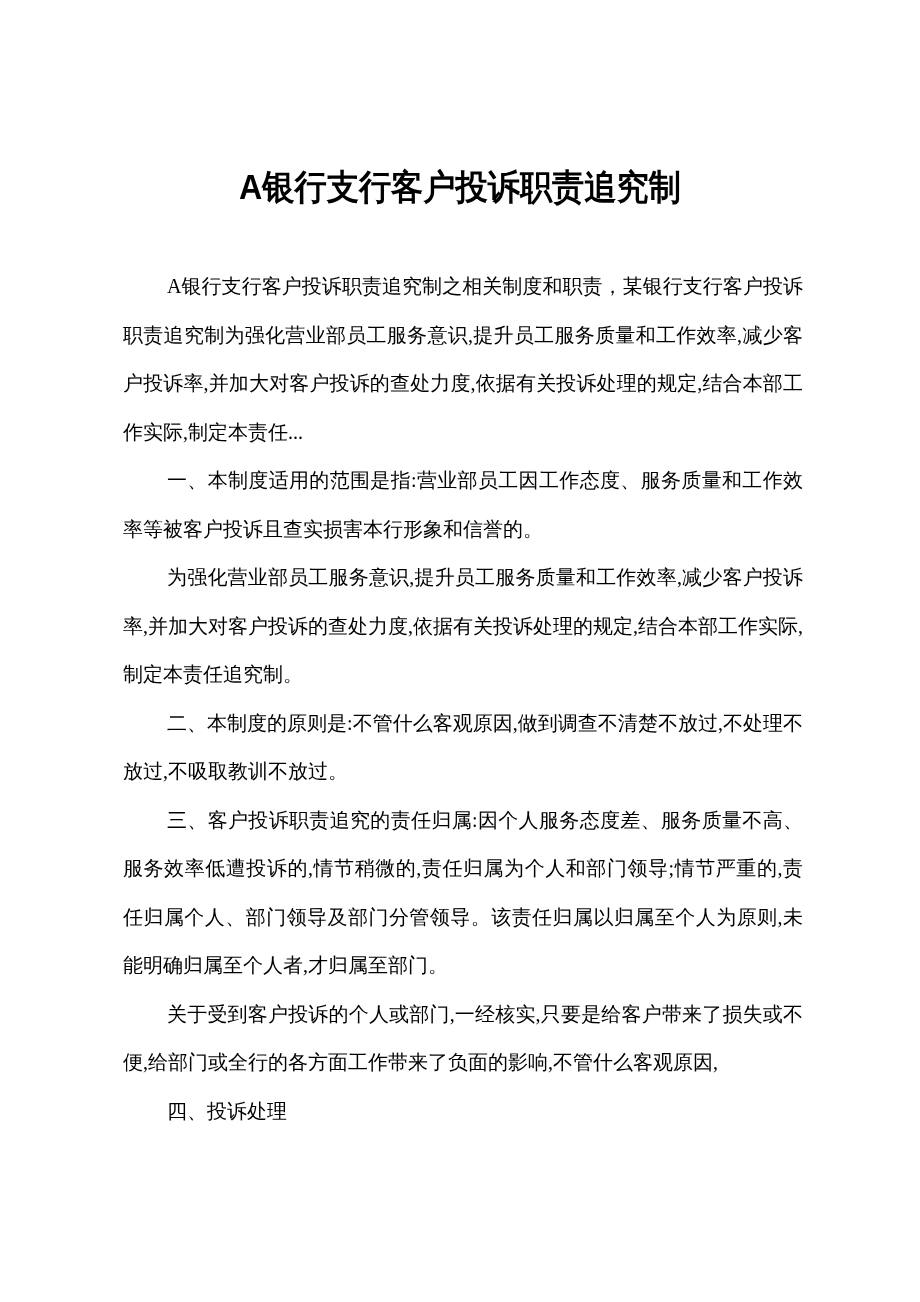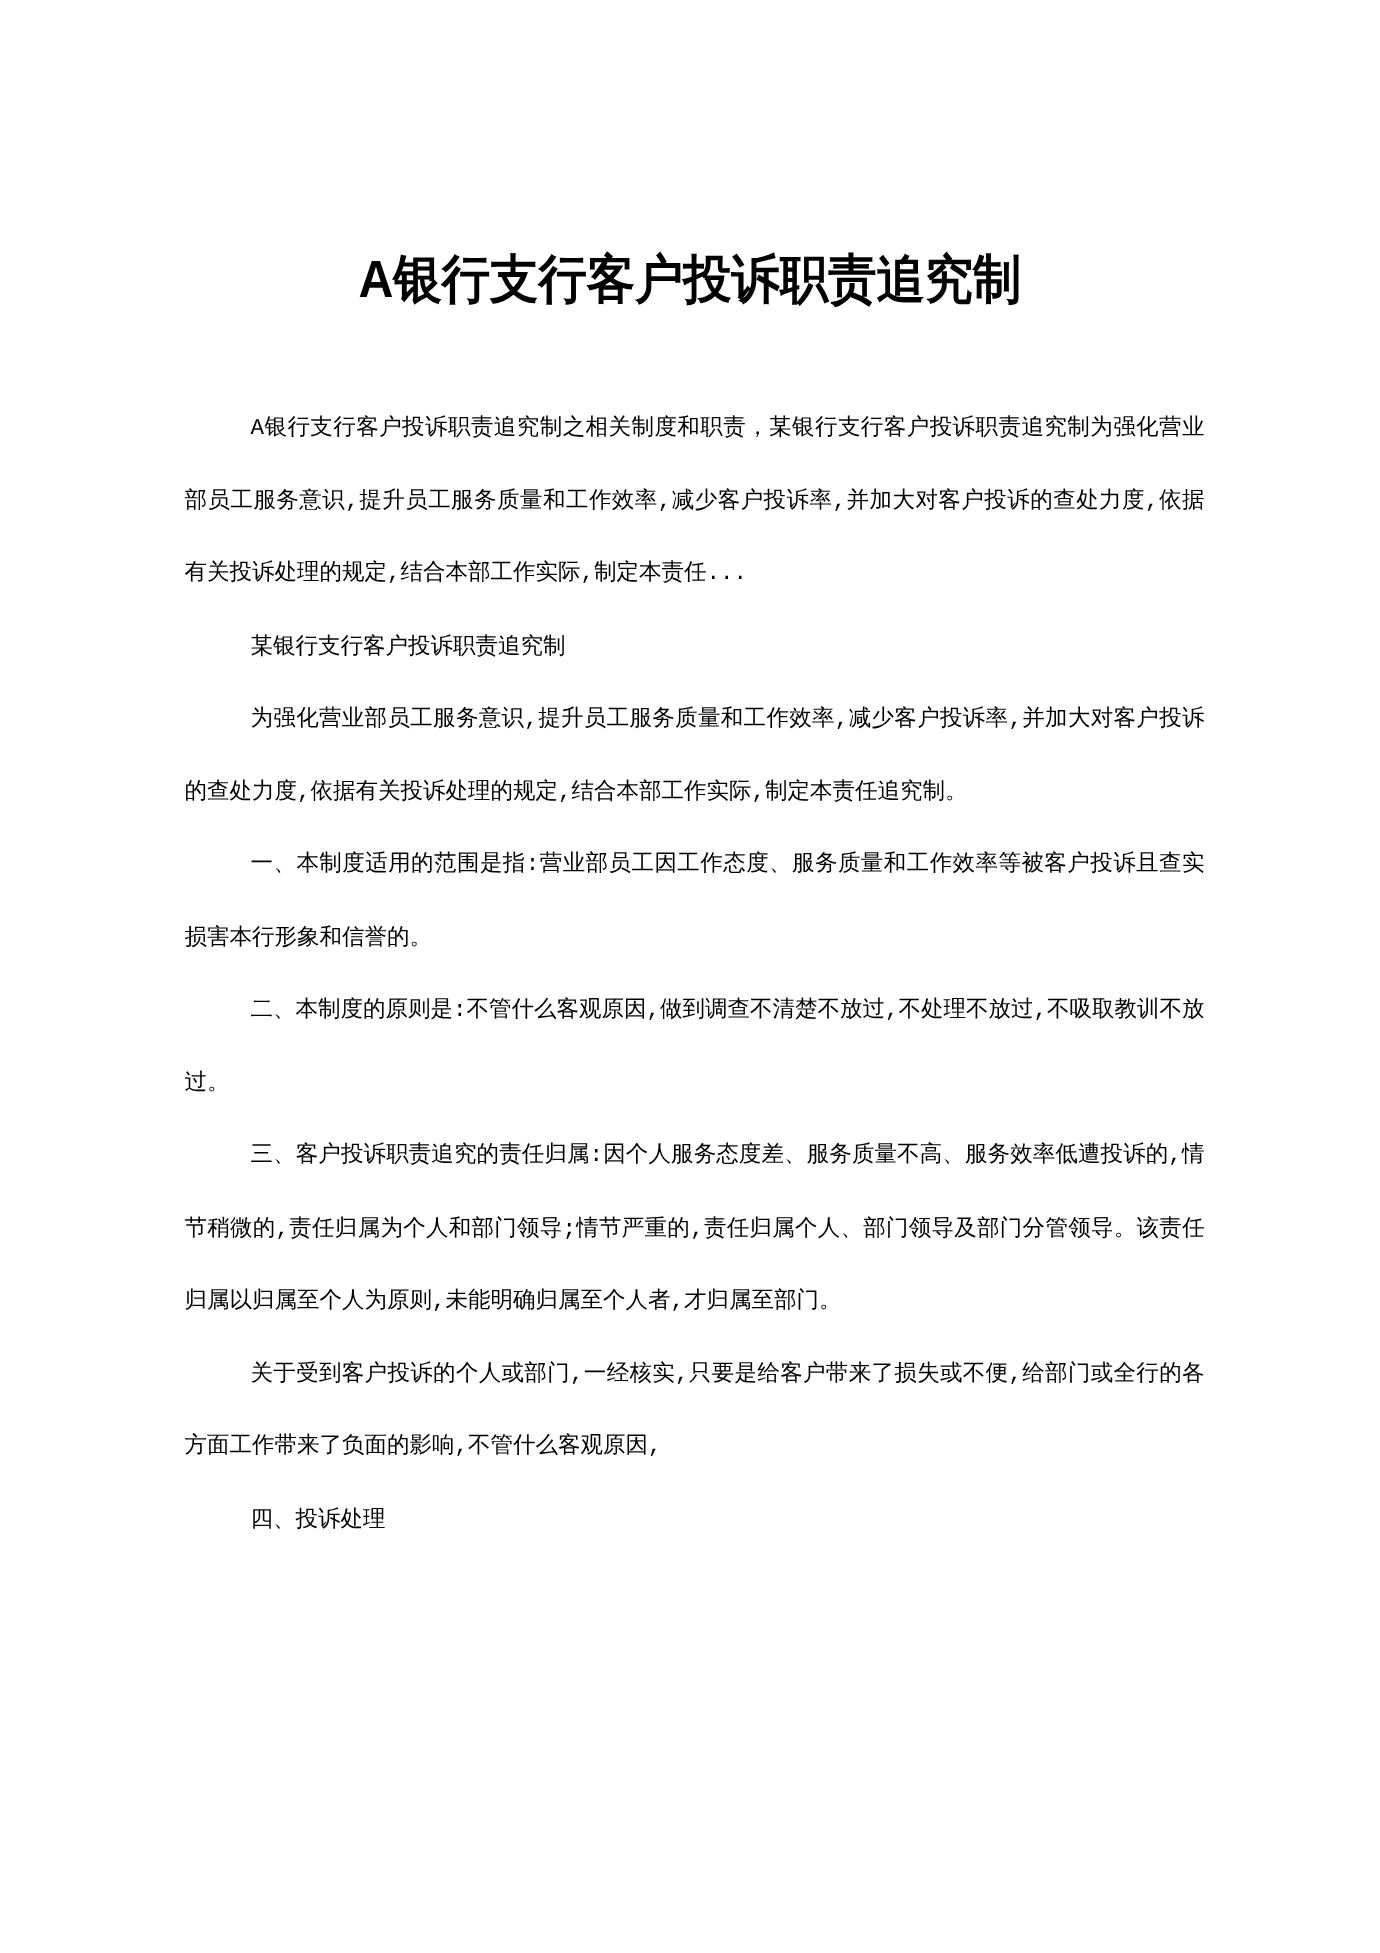--- a/index.html
+++ b/index.html
@@ -34,40 +34,39 @@
       line-height: 50px;
       letter-spacing: 0px;
       margin: 0;
       transform: scaleX(0.92);
     }
     .doc-body {
       position: absolute;
       top: 262px;
       left: 123px;
       width: 680px;
-      font-family: Liberation Mono, monospace;
-      font-size: 15px;
+      font-family: Liberation Serif, serif;
+      font-size: 20px;
       line-height: 48.5px;
       text-align: justify;
       text-justify: inter-character;
     }
     .para {
       margin: 0;
       text-indent: 44px;
       word-break: break-all;
     }
   </style>
 </head>
 <body>
 
 <div class="page">
   <h1 class="doc-title">A银行支行客户投诉职责追究制</h1>
   <div class="doc-body">
     <p class="para">A银行支行客户投诉职责追究制之相关制度和职责，某银行支行客户投诉职责追究制为强化营业部员工服务意识,提升员工服务质量和工作效率,减少客户投诉率,并加大对客户投诉的查处力度,依据有关投诉处理的规定,结合本部工作实际,制定本责任...</p>
-    <p class="para">某银行支行客户投诉职责追究制</p>
+    <p class="para">一、本制度适用的范围是指:营业部员工因工作态度、服务质量和工作效率等被客户投诉且查实损害本行形象和信誉的。</p>
     <p class="para">为强化营业部员工服务意识,提升员工服务质量和工作效率,减少客户投诉率,并加大对客户投诉的查处力度,依据有关投诉处理的规定,结合本部工作实际,制定本责任追究制。</p>
-    <p class="para">一、本制度适用的范围是指:营业部员工因工作态度、服务质量和工作效率等被客户投诉且查实损害本行形象和信誉的。</p>
     <p class="para">二、本制度的原则是:不管什么客观原因,做到调查不清楚不放过,不处理不放过,不吸取教训不放过。</p>
     <p class="para">三、客户投诉职责追究的责任归属:因个人服务态度差、服务质量不高、服务效率低遭投诉的,情节稍微的,责任归属为个人和部门领导;情节严重的,责任归属个人、部门领导及部门分管领导。该责任归属以归属至个人为原则,未能明确归属至个人者,才归属至部门。</p>
     <p class="para">关于受到客户投诉的个人或部门,一经核实,只要是给客户带来了损失或不便,给部门或全行的各方面工作带来了负面的影响,不管什么客观原因,</p>
     <p class="para">四、投诉处理</p>
   </div>
 </div>
 
 </body></html>

